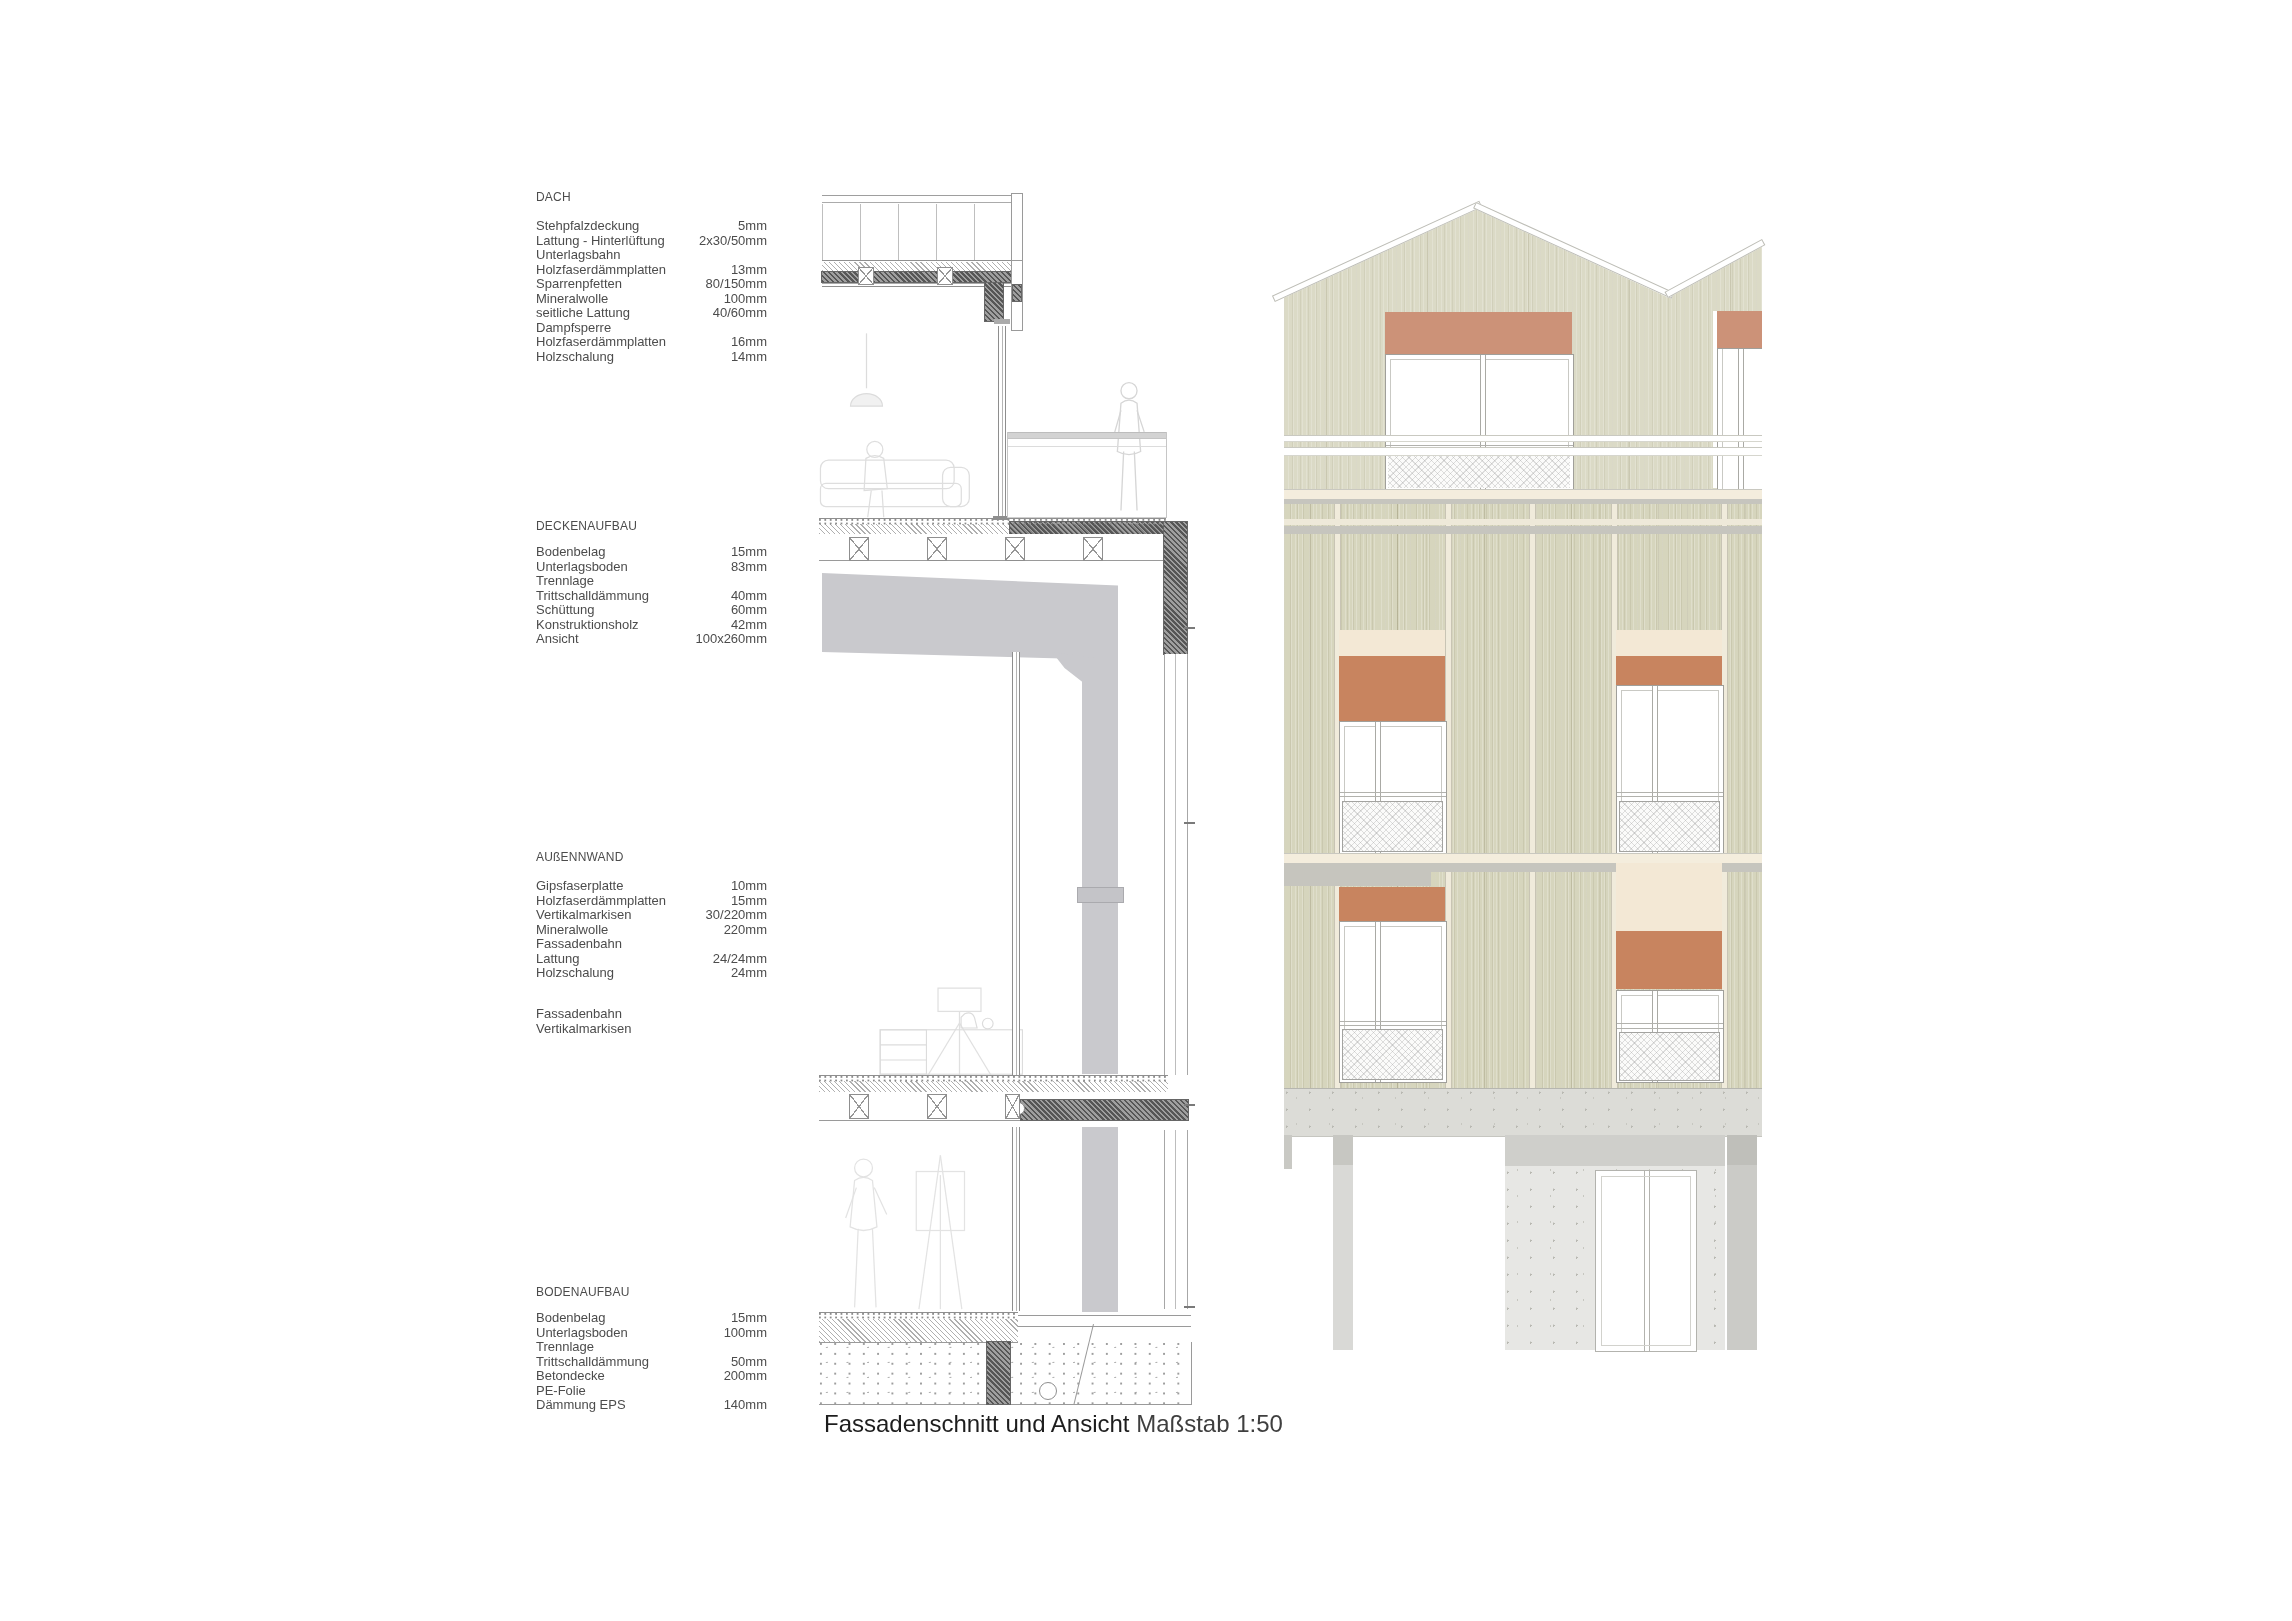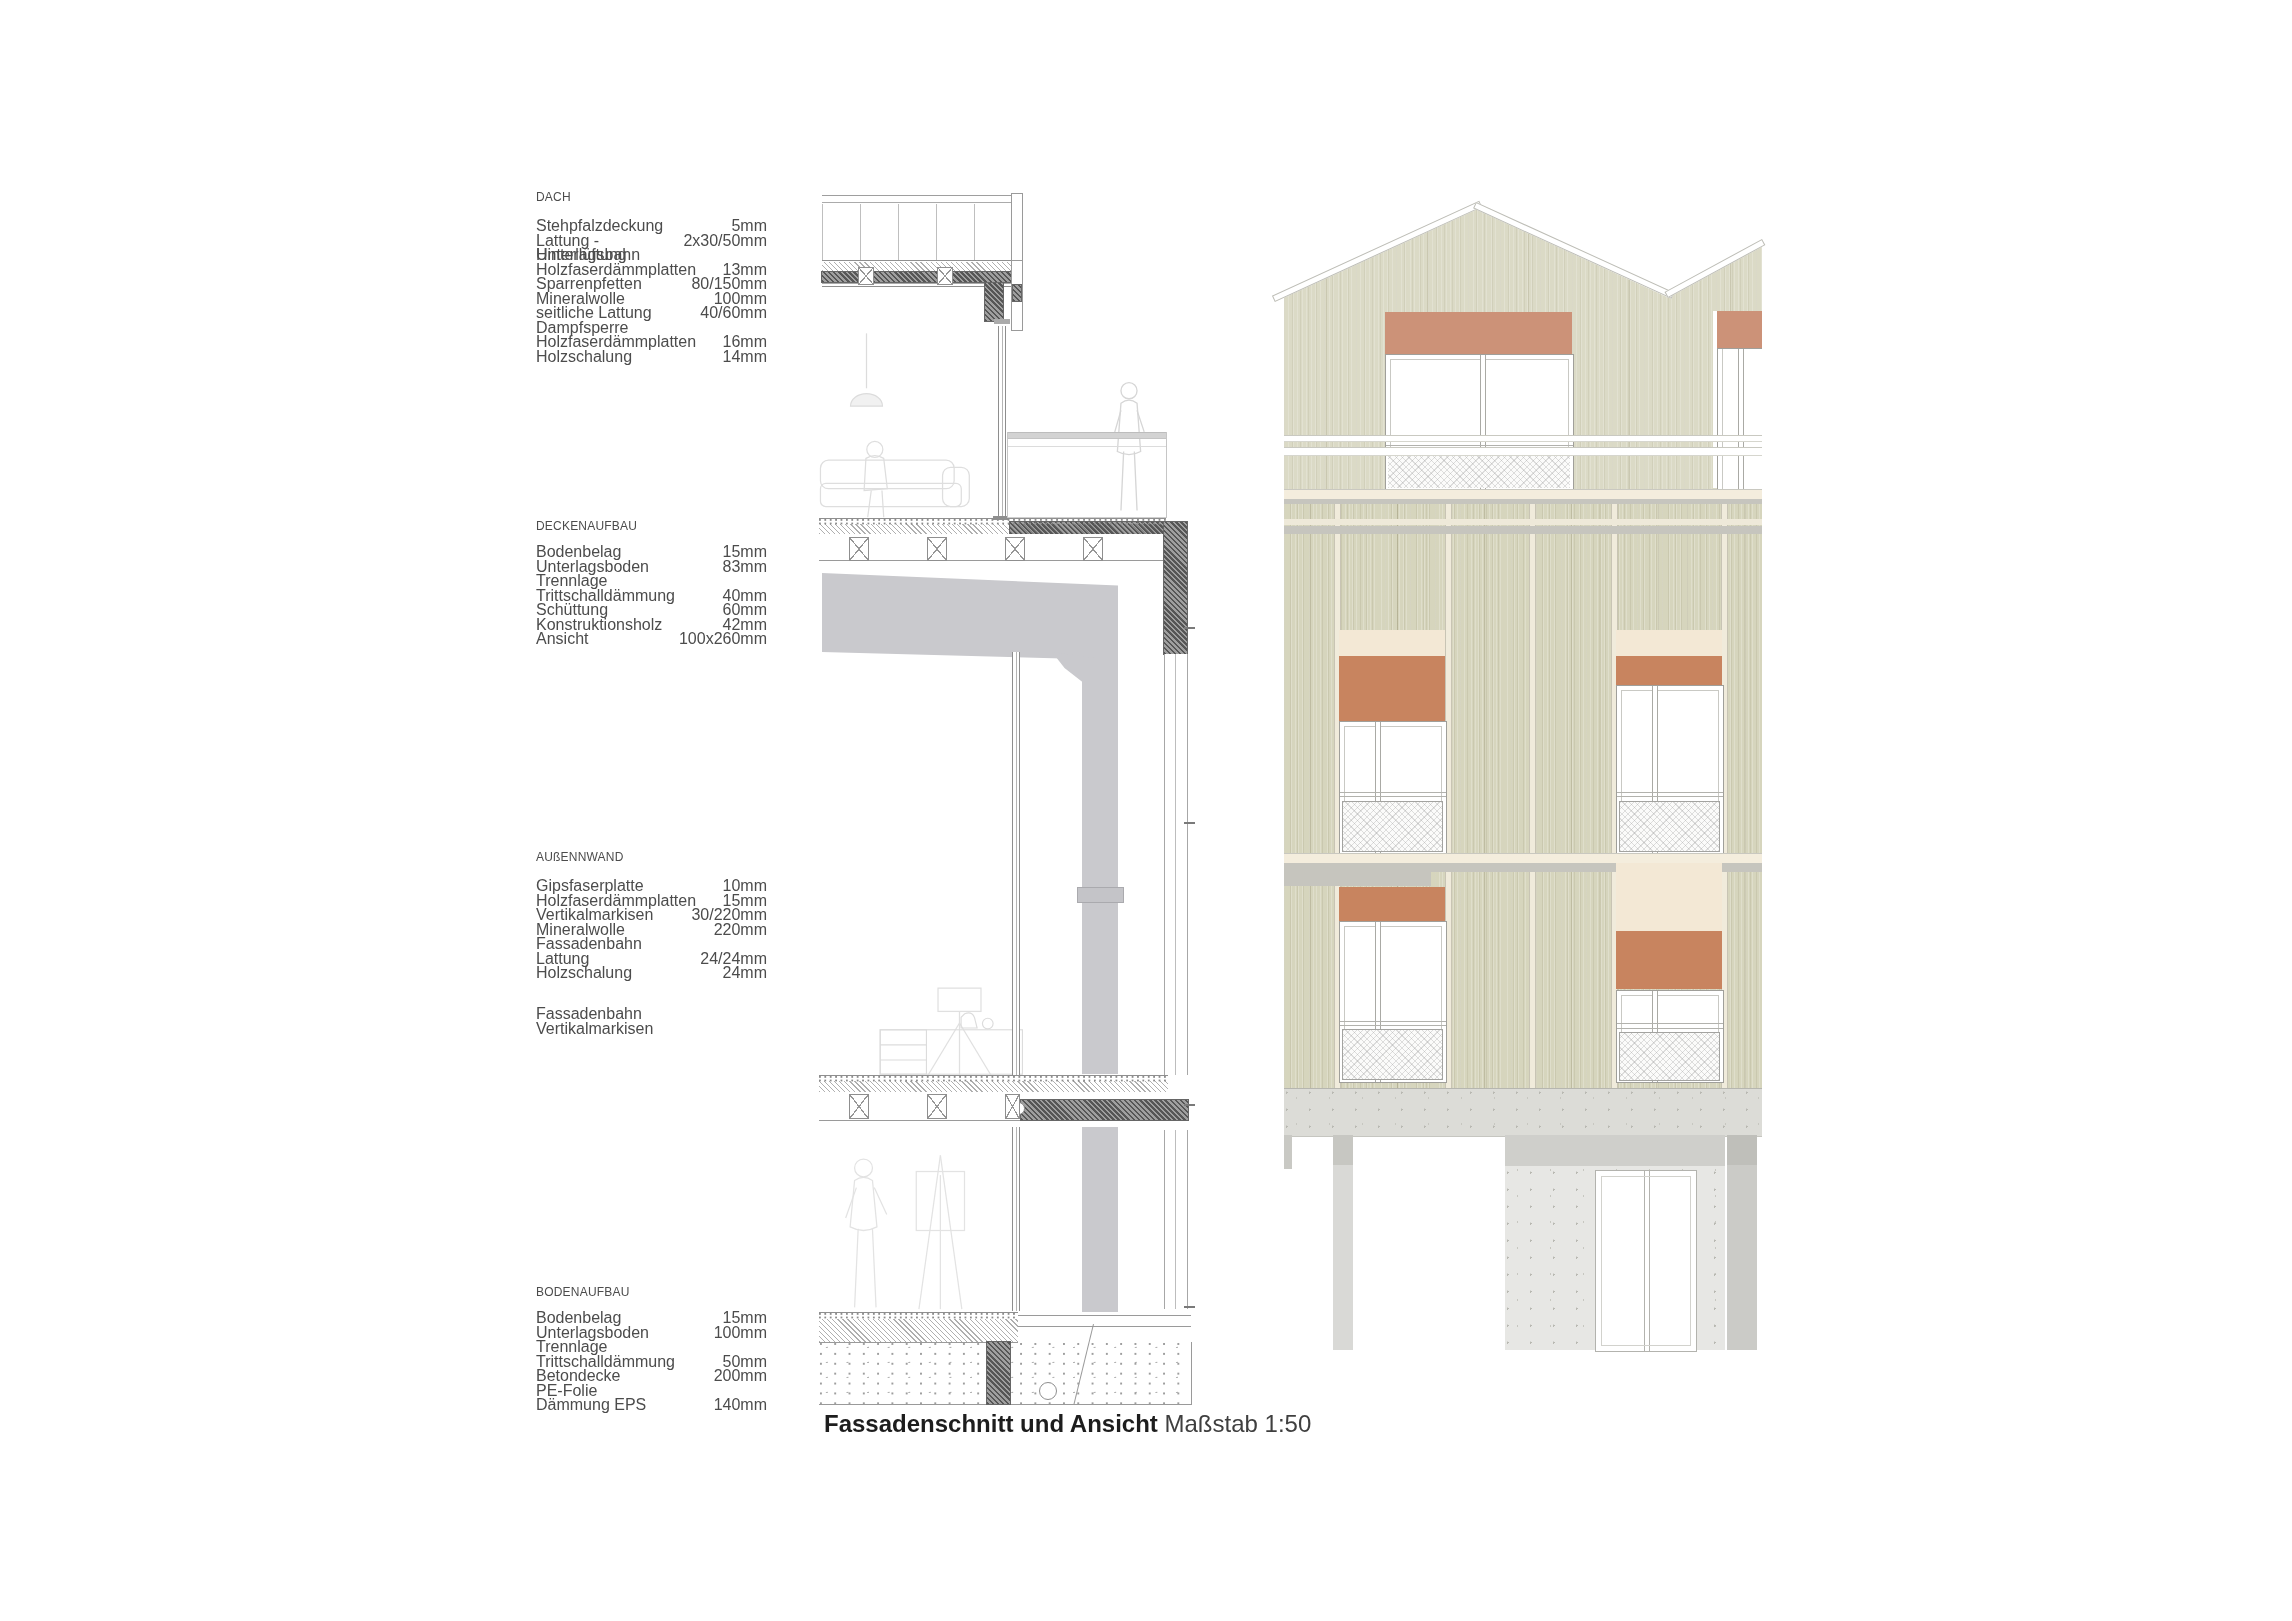--- a/index.html
+++ b/index.html
@@ -1,23 +1,23 @@
 <!DOCTYPE html>
 <html style="font-size:14.3px"><head>
 <meta charset="utf-8">
 <style>
   html,body{margin:0;padding:0;background:#fff;}
   body{width:2293px;height:1621px;position:relative;font-family:"Liberation Sans",sans-serif;overflow:hidden;}
   .abs{position:absolute;}
   
   .lhead{position:absolute;font-size:12px;color:#4c4c4c;letter-spacing:0.2px;}
-  .lrows{position:absolute;width:231px;font-size:16px;color:#4c4c4c;}
+  .lrows{position:absolute;width:231px;font-size:13px;color:#4c4c4c;}
   .lrow{display:flex;justify-content:space-between;height:14.5px;line-height:14.5px;}
   .caption{position:absolute;left:824px;top:1410px;font-size:24px;color:#3f3f3f;white-space:nowrap;}
-  .caption b{color:#1d1d1d;font-weight:bold;}
+  .caption b{color:#1d1d1d;font-weight:normal;}
   
   .hatchL{background:repeating-linear-gradient(45deg,rgba(110,110,110,.55) 0 0.9px,transparent 0.9px 3.6px);}
   .hatchD{background:repeating-linear-gradient(45deg,#565656 0 1.8px,#9f9f9f 1.8px 3.6px);outline:0.9px solid #666;}
   .stip{background-image:radial-gradient(circle at 0.9px 0.9px,#8c8c8c 0.7px,transparent 0.9px);background-size:5.4px 3.6px;}
   .stipS{background-image:radial-gradient(circle at 1.8px 1.8px,#9e9e9e 0.9px,transparent 1.1px),radial-gradient(circle at 8px 5.4px,#b3b3b3 0.8px,transparent 1px);background-size:14.3px 9.9px,20.6px 15px;}
   .speck{background-image:radial-gradient(circle at 2.7px 3.6px,#b9b9b2 1px,transparent 1.2px),radial-gradient(circle at 12.5px 9px,#c7c7c0 0.9px,transparent 1.1px);background-size:23px 17px,33px 26px;}
   .xblk{position:absolute;border:0.9px solid #8f8f8f;background:
     linear-gradient(to top right,transparent calc(50% - 0.6px),#969696 calc(50% - 0.6px) calc(50% + 0.6px),transparent calc(50% + 0.6px)),
     linear-gradient(to bottom right,transparent calc(50% - 0.6px),#969696 calc(50% - 0.6px) calc(50% + 0.6px),transparent calc(50% + 0.6px)),#fff;}
   .glz{position:absolute;width:6.3px;border-left:0.9px solid #8e8e8e;border-right:0.9px solid #8e8e8e;background:#fff;}

